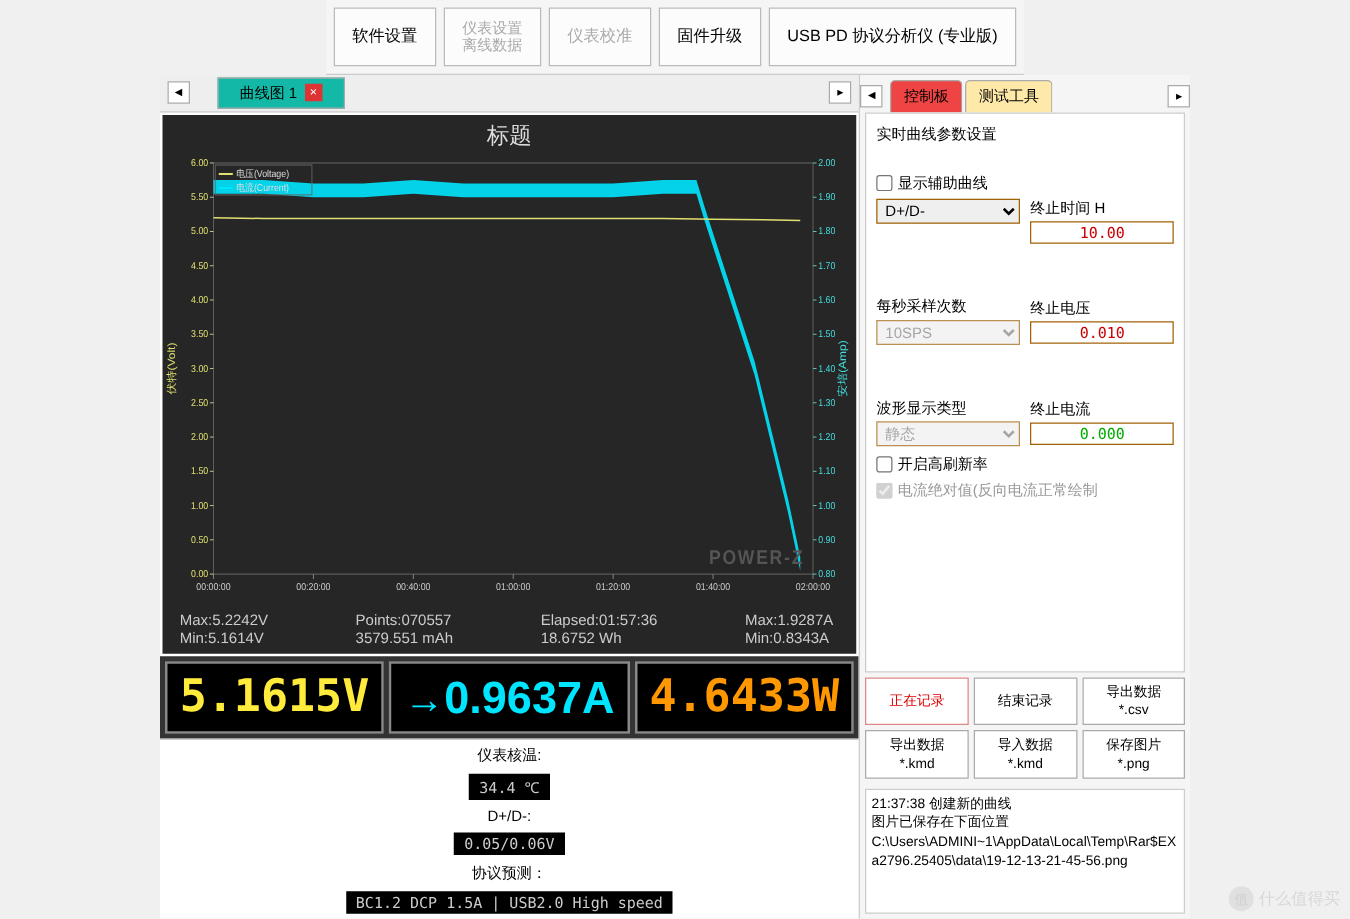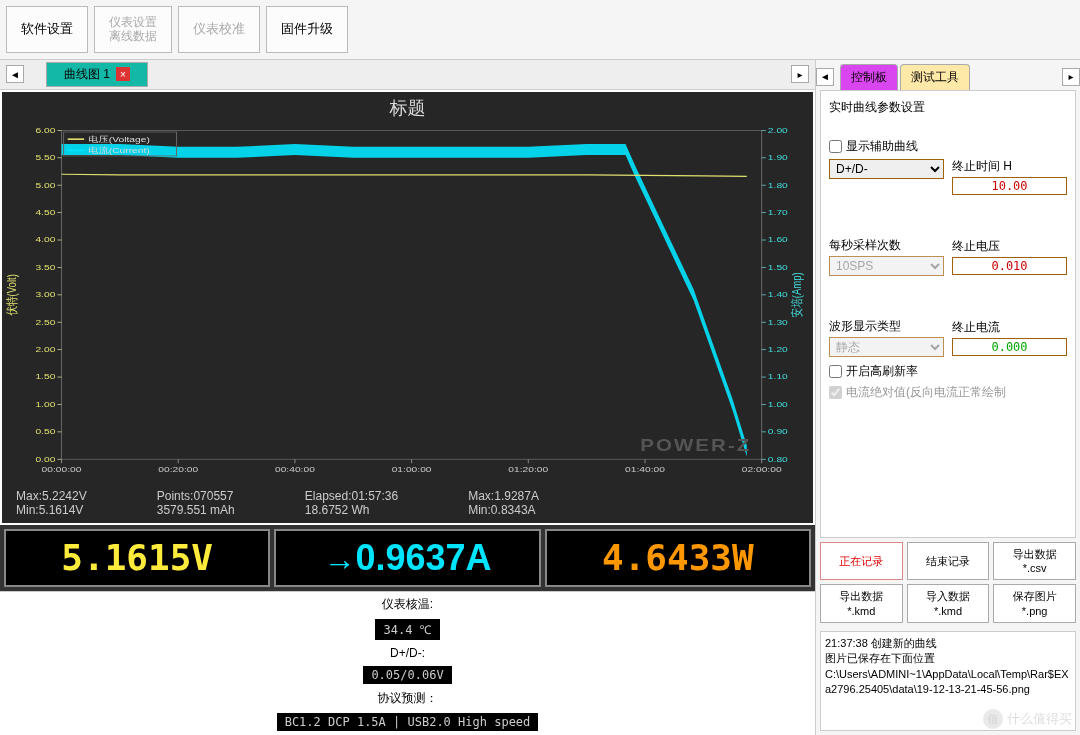--- a/index.html
+++ b/index.html
@@ -1,17 +1,17 @@
 <!DOCTYPE html>
 <html><head>
 <meta charset="utf-8">
 <style>
 * { box-sizing: border-box; margin: 0; padding: 0; font-family: "Microsoft YaHei", Arial, sans-serif; }
 body { background: #f0f0f0; width: 1080px; height: 735px; overflow: hidden; font-size: 12px; }
-.app { display: flex; flex-direction: column; height: 100%; }
+.app { display: flex; flex-direction: column; height: 100%; align-items: center; }
 
 .toolbar-top { display: flex; gap: 6px; padding: 6px; background: #f5f5f5; border-bottom: 1px solid #ccc; }
 .toolbar-top button { padding: 8px 14px; background: #fcfcfc; border: 1px solid #bbb; cursor: pointer; font-size: 13px; }
 .toolbar-top button.two-line { line-height: 1.2; text-align: center; font-size: 12px; }
 .toolbar-top button.disabled { color: #aaa; }
 
 .tabrow { display: flex; align-items: center; background: #eee; border-bottom: 1px solid #ccc; padding: 2px 6px; }
 .nav-btn { width: 18px; height: 18px; border: 1px solid #aaa; background: #fff; font-size: 10px; display: flex; align-items: center; justify-content: center; cursor: pointer; }
 .tab { display: flex; align-items: center; background: #14b8a6; border: 1px solid #aaa; padding: 3px 17px; font-size: 12px; margin-left: 22px; }
 .tab .close { background: #d33; color: #fff; width: 14px; height: 14px; font-size: 10px; display: flex; align-items: center; justify-content: center; margin-left: 6px; cursor: pointer; }
@@ -31,21 +31,21 @@
 .readout .box { flex: 1; background: #000; border: 2px solid #888; padding: 6px 10px; font-size: 36px; font-weight: bold; font-family: Consolas, monospace; text-align: center; }
 .v-volt { color: #ffeb3b; }
 .v-amp { color: #00e5ff; }
 .v-watt { color: #ff9800; }
 .arrow-r { font-size: 32px; }
 
 .status-bar { display: flex; align-items: center; gap: 6px; background: #fff; padding: 4px 6px; font-size: 12px; border-top: 1px solid #ccc; flex-direction: column; }
 .status-bar .lcd { background: #000; color: #ccc; padding: 2px 8px; font-family: Consolas, monospace; }
 
 .right-tabs { display: flex; padding: 4px 6px 0; gap: 2px; }
-.right-tabs .rtab { padding: 4px 10px; border: 1px solid #aaa; border-bottom: none; background: #d946ef; font-size: 12px; cursor: pointer; border-radius: 4px 4px 0 0; }
+.right-tabs .rtab { padding: 4px 10px; border: 1px solid #aaa; border-bottom: none; background: #ef4444; font-size: 12px; cursor: pointer; border-radius: 4px 4px 0 0; }
 .right-tabs .rtab.inactive { background: #ffe9a8; }
 .right .nav-btn { margin-top: 4px; }
 
 .panel { background: #fff; border: 1px solid #ccc; margin: 0 4px; padding: 8px; flex: 1; font-size: 12px; }
 .panel h4 { font-size: 12px; font-weight: normal; margin-bottom: 6px; }
 .prow { display: flex; gap: 8px; margin-bottom: 6px; align-items: center; }
 .pcol { flex: 1; }
 .pcol label { display: block; font-size: 12px; margin-bottom: 2px; margin-top: 36px; }
 .pcol select, .pcol input[type=text] { width: 100%; font-size: 12px; padding: 1px 2px; border: 1px solid #a16207; }
 .pcol input.num { text-align: center; font-family: Consolas, monospace; color: #c00; }
@@ -64,20 +64,21 @@
 </style>
 </head>
 <body>
 
 <div class="app">
   <div class="toolbar-top">
     <button>软件设置</button>
     <button class="two-line disabled"><span>仪表设置</span><br><span>离线数据</span></button>
     <button class="disabled">仪表校准</button>
     <button>固件升级</button>
+    <button>USB PD 协议分析仪 (专业版)</button>
   </div>
 
   <div class="main">
     <div class="left">
       <div class="tabrow">
         <div class="nav-btn">◄</div>
         <div class="tab">
           <span>曲线图 1</span>
           <span class="close">×</span>
         </div>

